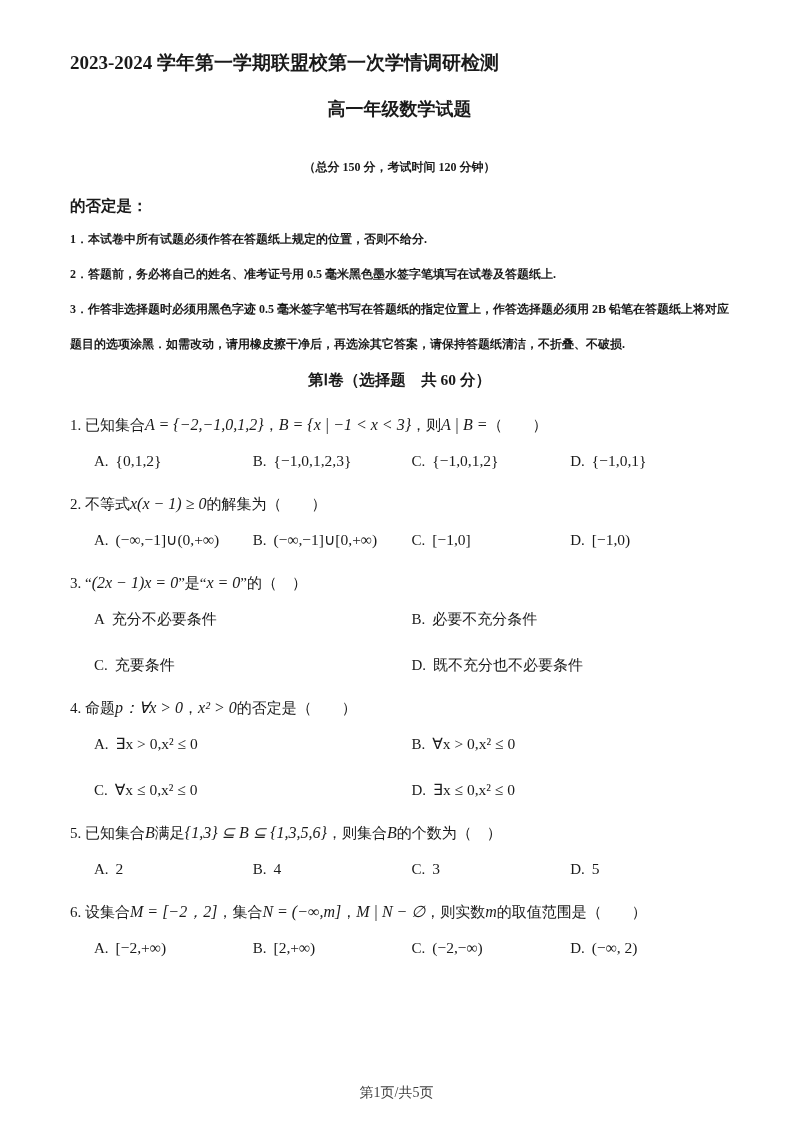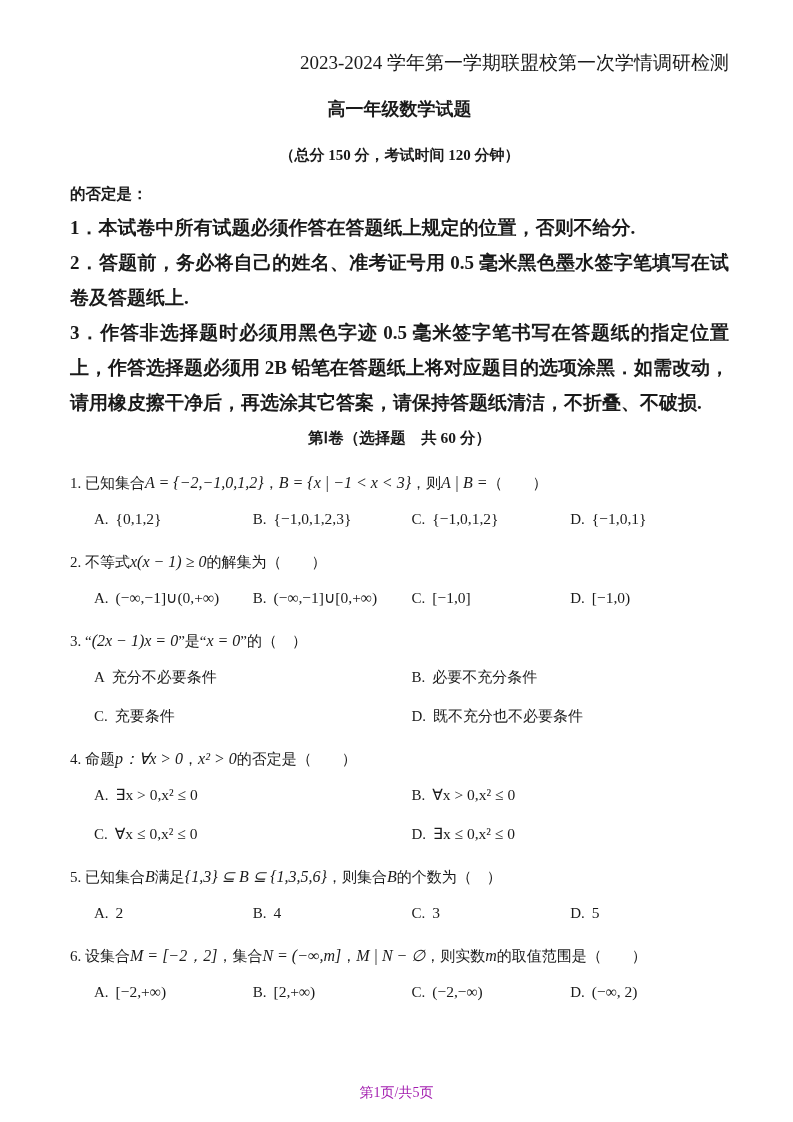--- a/index.html
+++ b/index.html
@@ -2,39 +2,39 @@
 <html><head>
 <meta charset="utf-8">
 <style>
   * { margin:0; padding:0; box-sizing:border-box; }
   html,body { background:#ffffff; }
   body {
     width:793px; height:1122px; position:relative; overflow:hidden;
     font-family:"Liberation Serif", serif; color:#1a1a1a;
   }
   .content { padding:48px 64px 0 70px; }
-  .doc-title   { text-align:right; font-size:19px; font-weight:400; line-height:30px; }
+  .doc-title   { text-align:left; font-size:19px; font-weight:700; line-height:30px; }
   .doc-subtitle{ text-align:center; font-size:18px; font-weight:700; line-height:30px; margin-top:16px; }
-  .doc-meta    { text-align:center; font-size:15px; font-weight:700; line-height:26px; margin-top:18px; }
+  .doc-meta    { text-align:center; font-size:12px; font-weight:700; line-height:26px; margin-top:30px; }
   .notice-heading { font-size:15.5px; font-weight:700; line-height:32px; margin-top:10px; }
-  .notice-item { font-size:19px; font-weight:700; line-height:35px; text-align:justify; }
+  .notice-item { font-size:12px; font-weight:700; line-height:35px; text-align:justify; }
   .section-title { text-align:center; font-size:15.5px; font-weight:700; line-height:35px; }
   .part-intro  { font-size:15.5px; font-weight:700; line-height:36px; text-align:justify; }
   .question { margin-top:11px; }
   .stem { font-size:15px; line-height:33px; }
   .stem .m { font-family:"Liberation Serif", serif; font-style:italic; font-size:16px; }
   .opts { display:grid; margin-top:4px; font-size:15px; line-height:30px;margin-left:24px; }
   .opts.cols4 { grid-template-columns:25% 25% 25% 25%; }
-  .opts.cols2 { grid-template-columns:50% 50%; row-gap:9px; }
+  .opts.cols2 { grid-template-columns:50% 50%; row-gap:16px; }
   .opt { white-space:nowrap; }
   .opt .lab { margin-right:7px; }
   .opt .mo { font-family:"Liberation Serif", serif; font-size:15.5px; }
   .footer {
     position:absolute; bottom:20px; left:0; width:100%;
-    text-align:center; font-size:14px; color:#a21caf;
+    text-align:center; font-size:14px; color:#404040;
   }
 </style>
 </head>
 <body>
 
 <div class="content">
   <div class="doc-title">2023-2024 学年第一学期联盟校第一次学情调研检测</div>
   <div class="doc-subtitle">高一年级数学试题</div>
   <div class="doc-meta">（总分 150 分，考试时间 120 分钟）</div>
 

